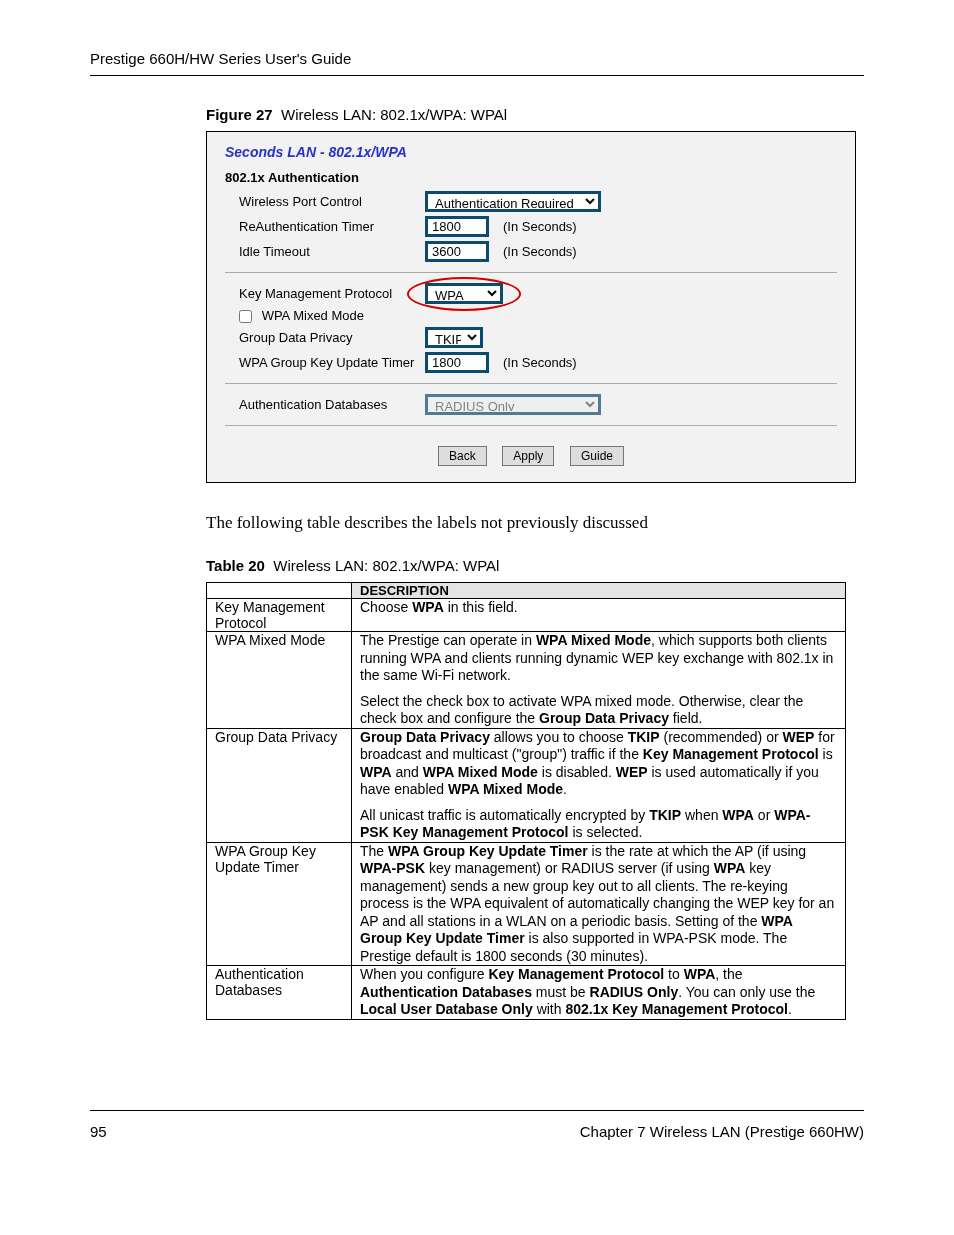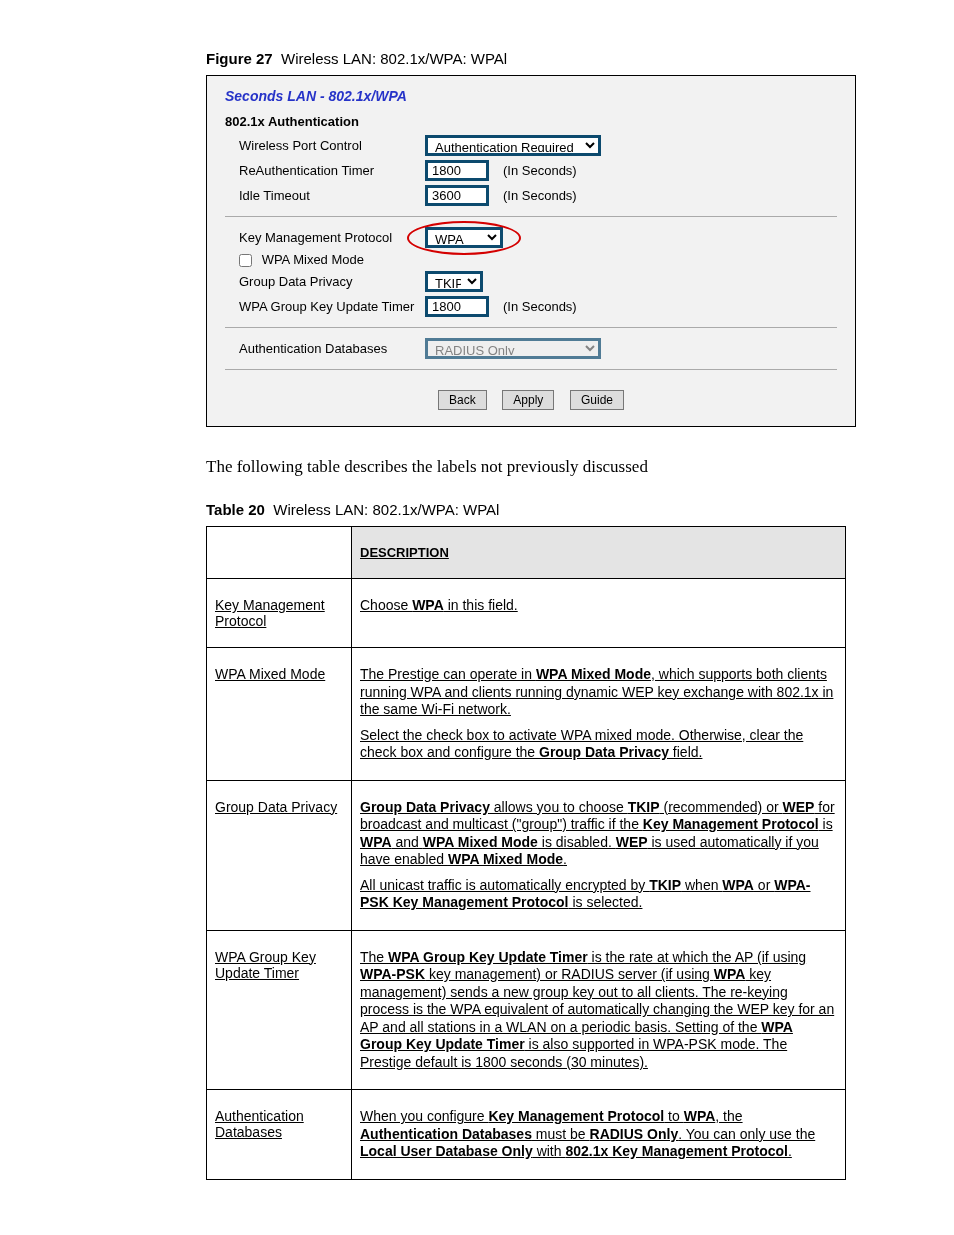--- a/index.html
+++ b/index.html
@@ -101,24 +101,23 @@
 
   
   table.desc {
     border-collapse: collapse;
     margin: 0 8px 0 116px;
     width: 640px;
     font-size: 14px;
   }
   table.desc th, table.desc td {
     border: 1px solid #000;
-    padding: 18px 8px;
+    padding: 0 8px;
     text-align: left;
     vertical-align: top;
-    text-decoration: underline;
   }
   table.desc th {
     background: #e4e4e4;
     font-weight: bold;
     text-transform: uppercase;
     font-size: 13px;
   }
   table.desc th.label-col { background:#fff; }
   table.desc td.name { width: 128px; font-size:14px; }
   table.desc p { margin: 0 0 8px 0; line-height: 1.25; }
@@ -130,20 +129,21 @@
     border-top: 1.5px solid #000;
     padding-top: 12px;
     margin-top: 90px;
     font-size: 15px;
   }
 </style>
 </head>
 <body>
 
 <div class="page">
+  <div class="running-head">Prestige 660H/HW Series User's Guide</div>
 
   <div class="caption">
     <span class="bold">Figure 27</span>&nbsp;&nbsp;<span>Wireless LAN: 802.1x/WPA: WPAl</span>
   </div>
 
   <div class="shot">
     <div class="shot-inner">
       <div class="shot-title">Seconds LAN - 802.1x/WPA</div>
 
       <div class="section-head">802.1x Authentication</div>

